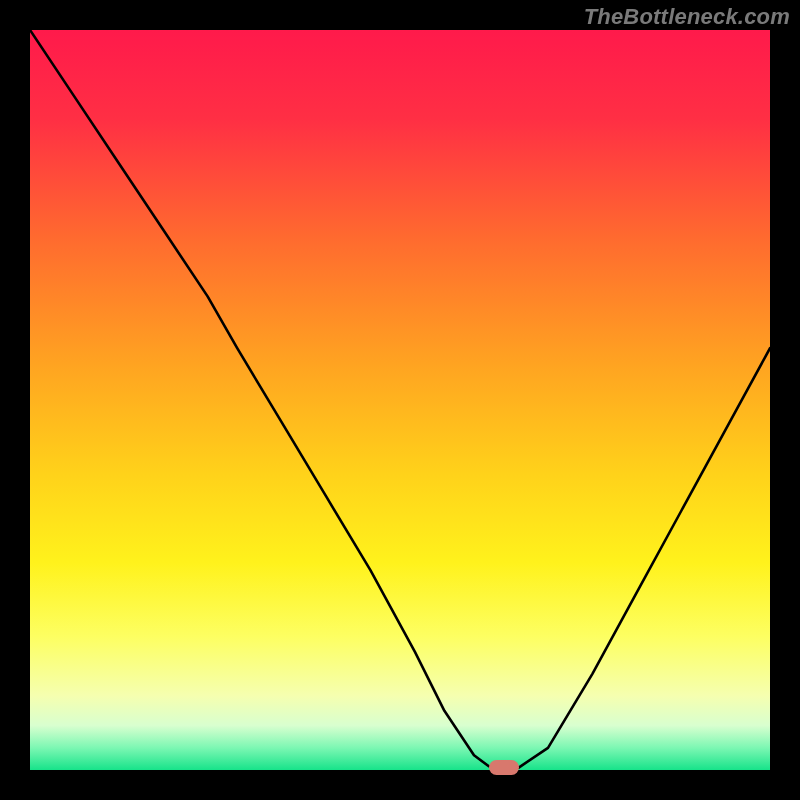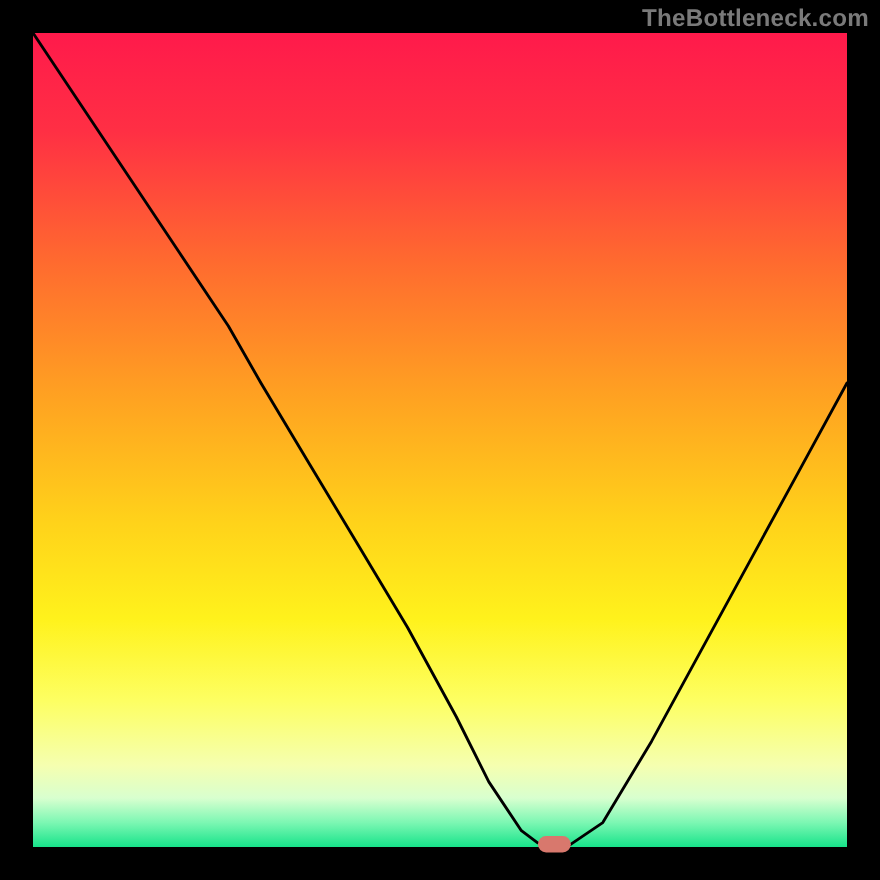--- a/index.html
+++ b/index.html
@@ -18,20 +18,21 @@
   }
   .watermark {
     position: absolute;
     top: 4px;
     right: 10px;
     color: #7a7a7a;
     font-size: 22px;
     font-weight: 600;
     letter-spacing: 0.2px;
     user-select: none;
+    font-style: italic;
   }
   .plot {
     position: absolute;
     left: 30px;
     top: 30px;
     width: 740px;
     height: 740px;
   }
   .plot svg {
     display: block;

